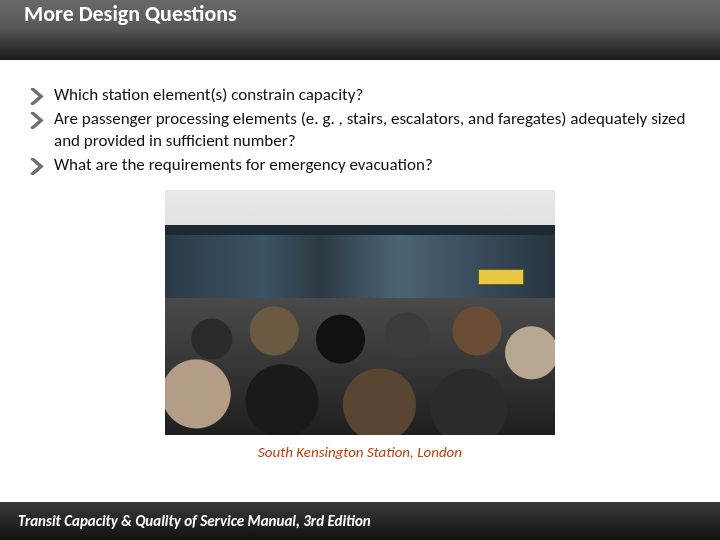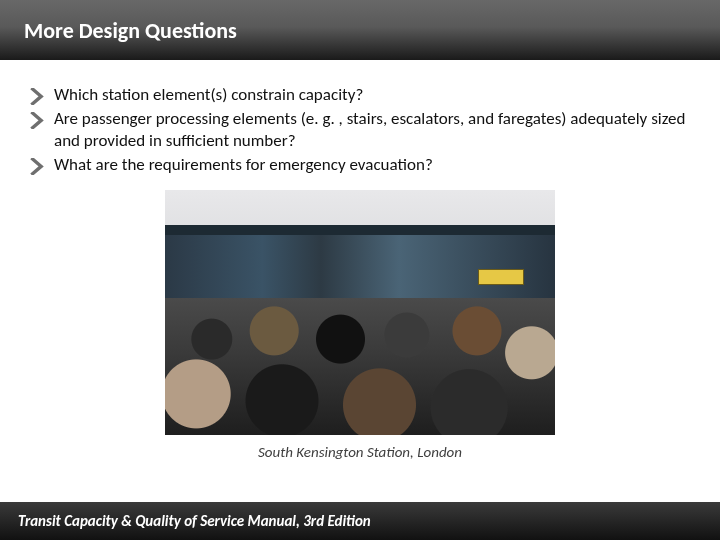--- a/index.html
+++ b/index.html
@@ -8,21 +8,20 @@
     height: 540px;
     font-family: Calibri, "Segoe UI", Arial, sans-serif;
     background: #fff;
     overflow: hidden;
     position: relative;
   }
   .title-bar {
     height: 60px;
     background: linear-gradient(to bottom, #686868 0%, #595959 45%, #1a1a1a 100%);
     display: flex;
-    align-items: center;
     padding-left: 24px;
   }
   .title-bar h1 {
     color: #fff;
     font-size: 22px;
     font-weight: 700;
   }
   .content {
     padding: 24px 30px 0 30px;
   }
@@ -74,21 +73,21 @@
       radial-gradient(circle at 8% 70%, #b49d86 0 34px, transparent 35px),
       radial-gradient(circle at 30% 75%, #1a1a1a 0 36px, transparent 37px),
       radial-gradient(circle at 55% 78%, #5a4533 0 36px, transparent 37px),
       radial-gradient(circle at 78% 80%, #2b2b2b 0 38px, transparent 39px),
       linear-gradient(to top, #1e1e1e 0%, #3a3a3a 60%, #4a4a4a 100%);
   }
   .caption {
     text-align: center;
     font-style: italic;
     font-size: 15px;
-    color: #404040;
+    color: #c2410c;
     margin-top: 8px;
   }
   .footer {
     position: absolute;
     left: 0; right: 0; bottom: 0;
     height: 38px;
     background: linear-gradient(to bottom, #3a3a3a 0%, #111 100%);
     display: flex;
     align-items: center;
     padding-left: 18px;

